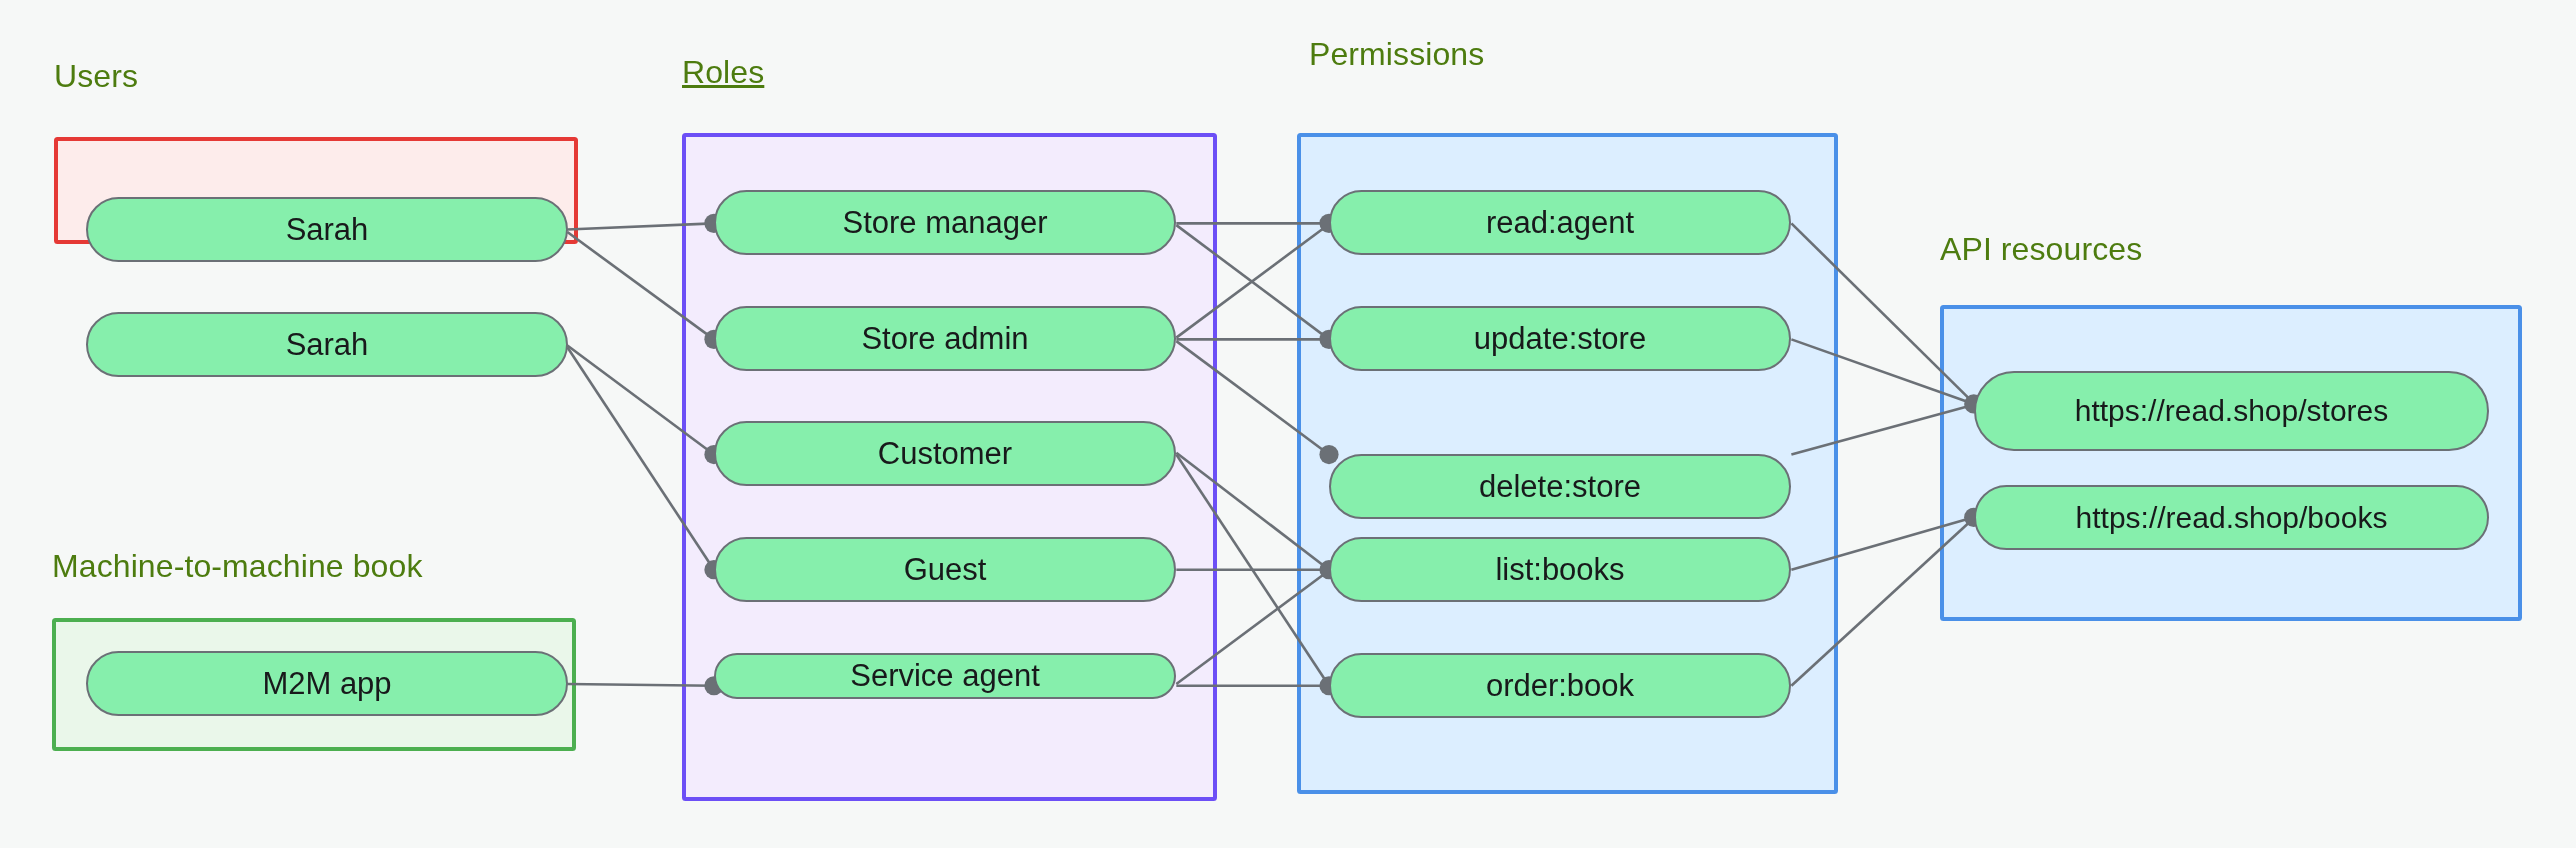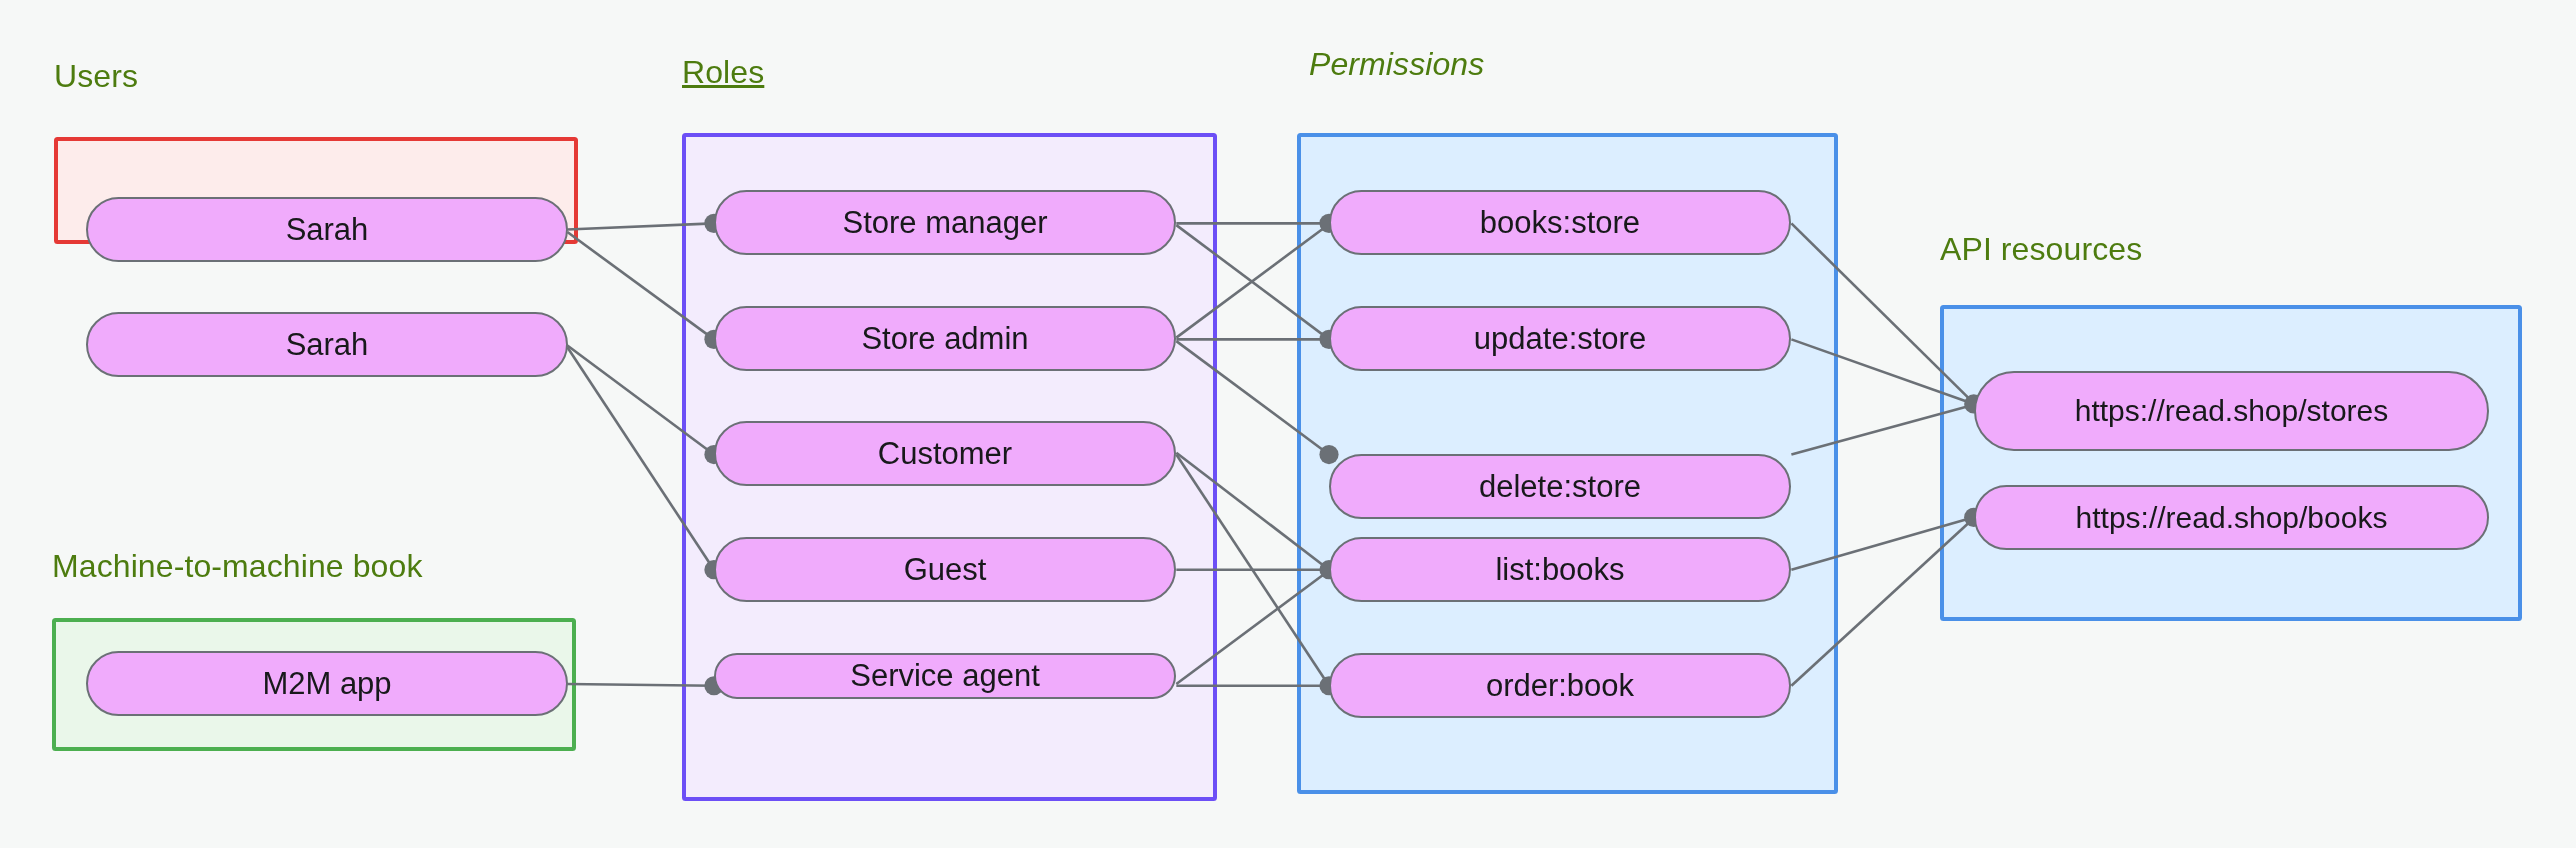--- a/index.html
+++ b/index.html
@@ -40,21 +40,21 @@
     position: absolute;
     box-sizing: border-box;
     border-width: 4.4px;
     border-style: solid;
     border-radius: 3.5px;
     z-index: 1;
   }
   .node {
     position: absolute;
     box-sizing: border-box;
-    background: #f0abfc;
+    background: #86efac;
     border: 2.6px solid #6b7076;
     border-radius: 42px;
     display: flex;
     align-items: center;
     justify-content: center;
     font-size: 31px;
     color: #18191b;
     white-space: nowrap;
     z-index: 10;
   }
@@ -107,22 +107,22 @@
       <div class="group-title" style="left: 52px; top: 548px;">Machine-to-machine book</div>
       <div class="node" style="left: 86px; top: 651px; width: 482px; height: 65px;">M2M app</div>
       <div class="group-box" style="left: 682px; top: 133px; width: 535px; height: 668px; border-color: rgb(108, 79, 246); background: rgb(243, 236, 253);"></div>
       <div class="group-title" style="left: 682px; top: 54px; text-decoration: underline;">Roles</div>
       <div class="node" style="left: 714px; top: 190px; width: 462px; height: 65px;">Store manager</div>
       <div class="node" style="left: 714px; top: 306px; width: 462px; height: 65px;">Store admin</div>
       <div class="node" style="left: 714px; top: 421px; width: 462px; height: 65px;">Customer</div>
       <div class="node" style="left: 714px; top: 537px; width: 462px; height: 65px;">Guest</div>
       <div class="node" style="left: 714px; top: 653px; width: 462px; height: 46px;">Service agent</div>
       <div class="group-box" style="left: 1297px; top: 133px; width: 541px; height: 661px; border-color: rgb(74, 144, 232); background: rgb(220, 238, 255);"></div>
-      <div class="group-title" style="left: 1309px; top: 46px; font-style: italic;">Permissions</div>
-      <div class="node" style="left: 1329px; top: 190px; width: 462px; height: 65px;">books:store</div>
+      <div class="group-title" style="left: 1309px; top: 36px;">Permissions</div>
+      <div class="node" style="left: 1329px; top: 190px; width: 462px; height: 65px;">read:agent</div>
       <div class="node" style="left: 1329px; top: 306px; width: 462px; height: 65px;">update:store</div>
       <div class="node" style="left: 1329px; top: 421px; width: 462px; height: 65px; margin-top: 33px;">delete:store</div>
       <div class="node" style="left: 1329px; top: 537px; width: 462px; height: 65px;">list:books</div>
       <div class="node" style="left: 1329px; top: 653px; width: 462px; height: 65px;">order:book</div>
       <div class="group-box" style="left: 1940px; top: 305px; width: 582px; height: 316px; border-color: rgb(74, 144, 232); background: rgb(220, 238, 255);"></div>
       <div class="group-title" style="left: 1940px; top: 231px;">API resources</div>
       <div class="node node-url" style="left: 1974px; top: 371px; width: 515px; height: 80px;">https://read.shop/stores</div>
       <div class="node node-url" style="left: 1974px; top: 485px; width: 515px; height: 65px;">https://read.shop/books</div>
     </div>
 </div>

